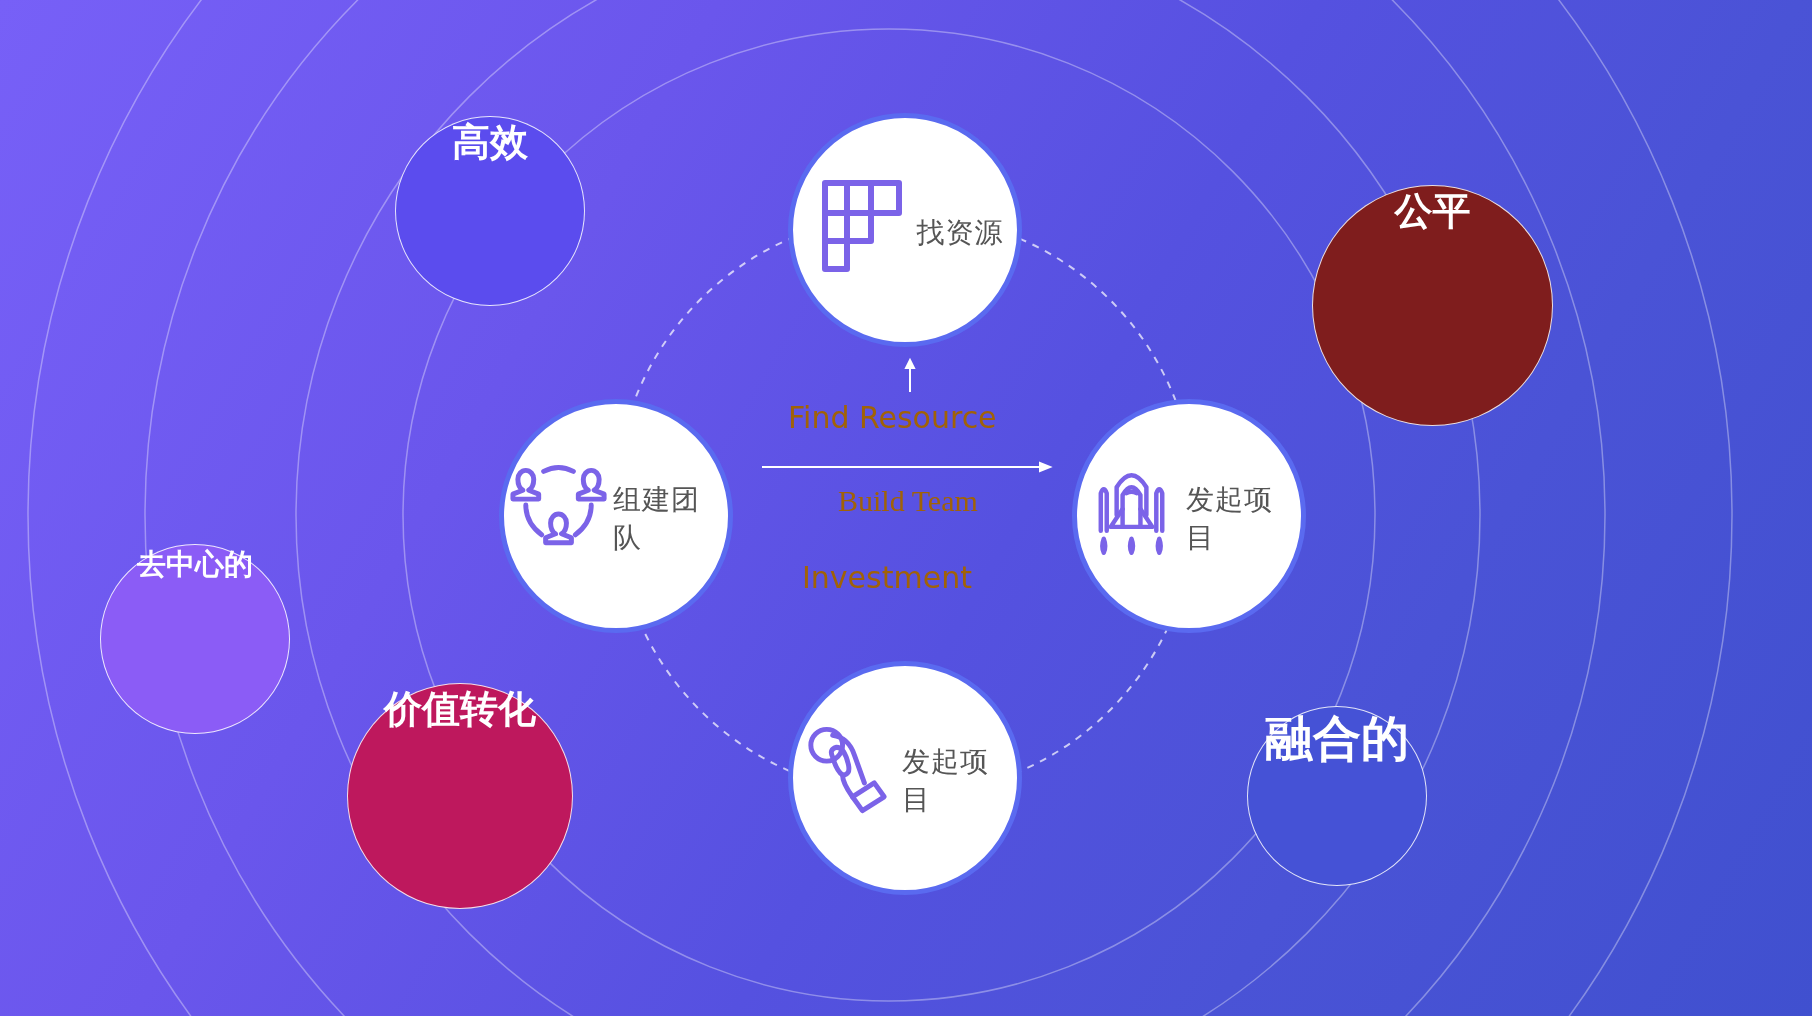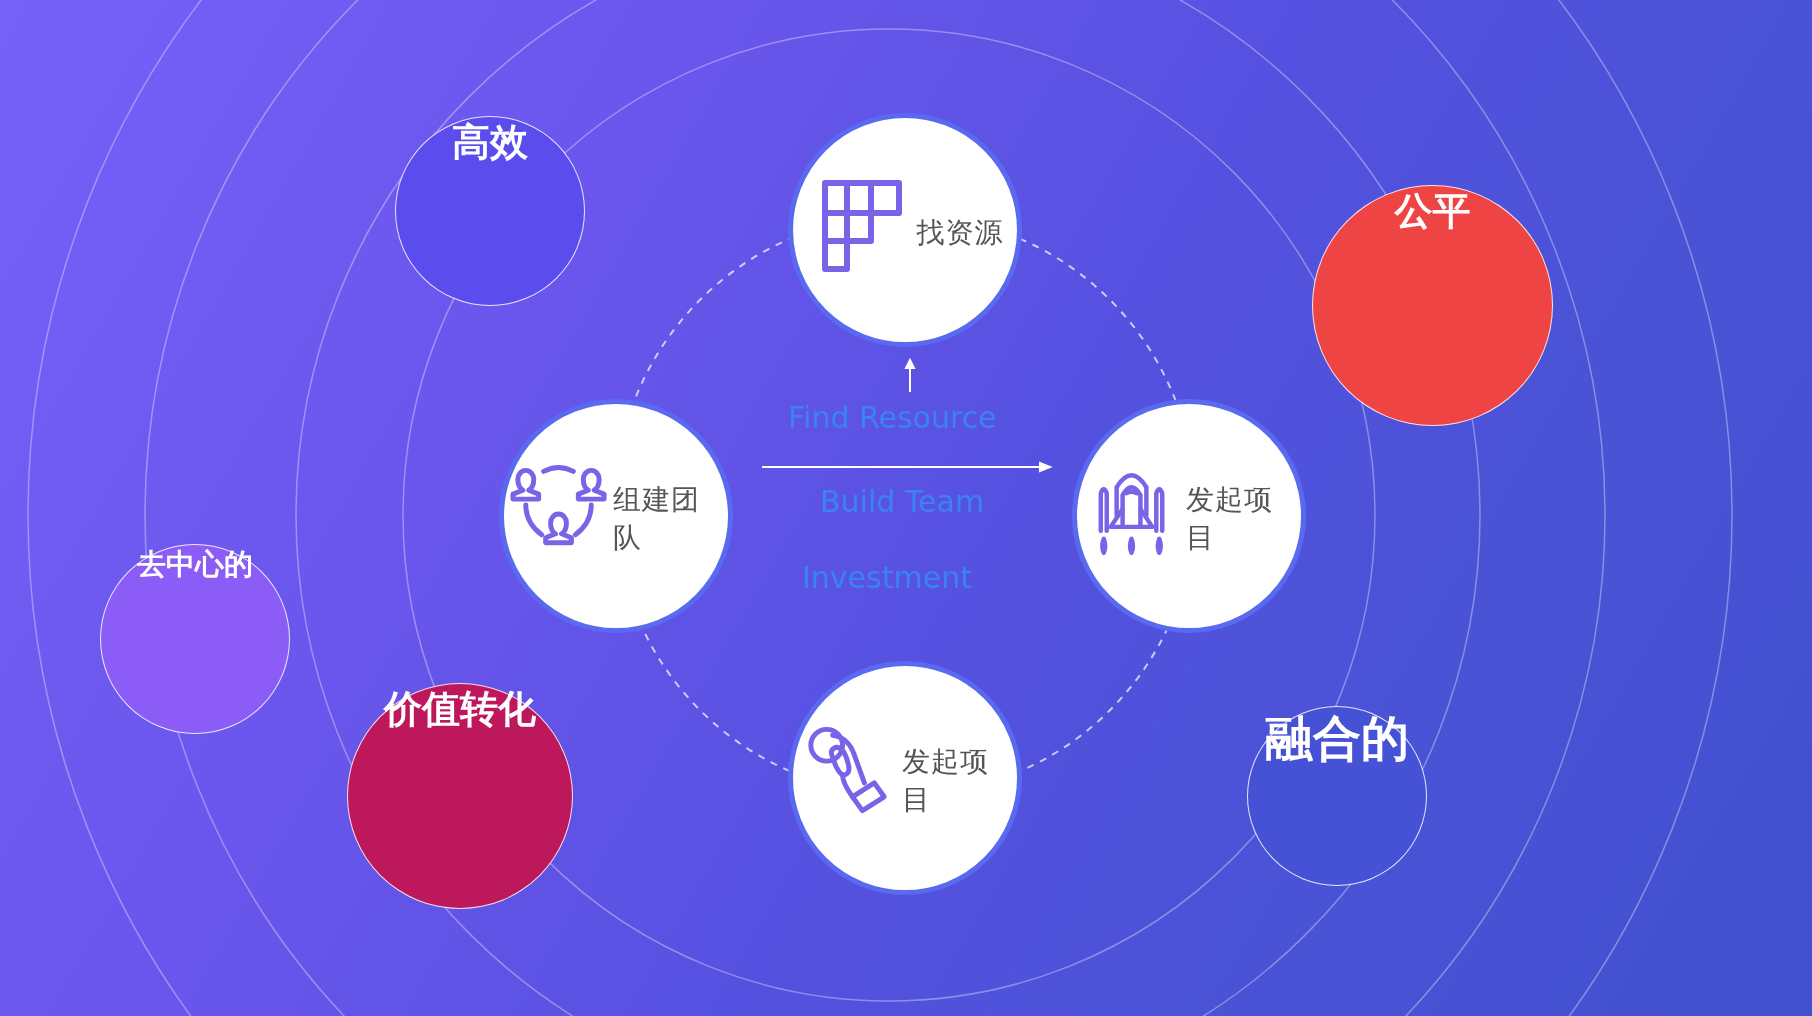--- a/index.html
+++ b/index.html
@@ -19,21 +19,21 @@
     position: absolute; width: 234px; height: 234px; border-radius: 50%;
     background: #fff; box-sizing: border-box;
     border: 5px solid #5a6af0;
     display: flex; flex-direction: row; align-items: center; justify-content: center;
   }
   .node .icon { width: 110px; height: 110px; margin-top: -8px; }
   .node .label {
     margin-top: 6px; font-size: 28px; color: #555; letter-spacing: 1px;
   }
   .center-text {
-    position: absolute; color: #3b82f6; font-size: 30px;
+    position: absolute; color: #a16207; font-size: 30px;
     font-family: "DejaVu Sans", "Liberation Sans", sans-serif;
     white-space: nowrap;
   }
 </style>
 </head>
 <body>
 
 <svg class="rings" viewBox="0 0 1812 1016">
   <g fill="none" stroke="rgba(255,255,255,0.35)" stroke-width="1.5">
     <circle cx="880" cy="515" r="852"></circle>
@@ -47,21 +47,21 @@
     <line x1="910" y1="392" x2="910" y2="366"></line>
     <polygon points="906,368 914,368 910,360"></polygon>
     <line x1="762" y1="467" x2="1042" y2="467"></line>
     <polygon points="1040,463 1040,471 1050,467"></polygon>
   </g>
 </svg>
 
 <div class="sat" style="left:395px; top:116px; width:190px; height:190px; background:#5b4cee; font-size:38px;">
   <span>高效</span>
 </div>
-<div class="sat" style="left:1312px; top:185px; width:241px; height:241px; background:#ef4444; font-size:38px;">
+<div class="sat" style="left:1312px; top:185px; width:241px; height:241px; background:#7f1d1d; font-size:38px;">
   <span>公平</span>
 </div>
 <div class="sat" style="left:100px; top:544px; width:190px; height:190px; background:#8b5cf6; font-size:29px;">
   <span>去中心的</span>
 </div>
 <div class="sat" style="left:347px; top:683px; width:226px; height:226px; background:#be185d; font-size:38px;">
   <span>价值转化</span>
 </div>
 <div class="sat" style="left:1247px; top:706px; width:180px; height:180px; background:#4552d6; font-size:48px;">
   <span>融合的</span>
@@ -118,14 +118,14 @@
       <path d="M40 16 Q56 18 62 36 L72 64"></path>
       <path d="M40 38 Q36 30 44 28 Q52 28 56 46 Q58 56 50 56 Q44 52 40 38 Z"></path>
       <path d="M50 56 Q50 64 60 78"></path>
       <path d="M60 78 L82 64 L92 78 L70 92 Z"></path>
     </g>
   </svg>
   <span class="label">发起项目</span>
 </div>
 
 <div class="center-text" style="left:788px; top:400px;">Find Resource</div>
-<div class="center-text" style="left:820px; top:484px;">Build Team</div>
+<div class="center-text" style="left:838px; top:484px;font-family:Liberation Serif, serif;">Build Team</div>
 <div class="center-text" style="left:802px; top:560px;">Investment</div>
 
 </body></html>

